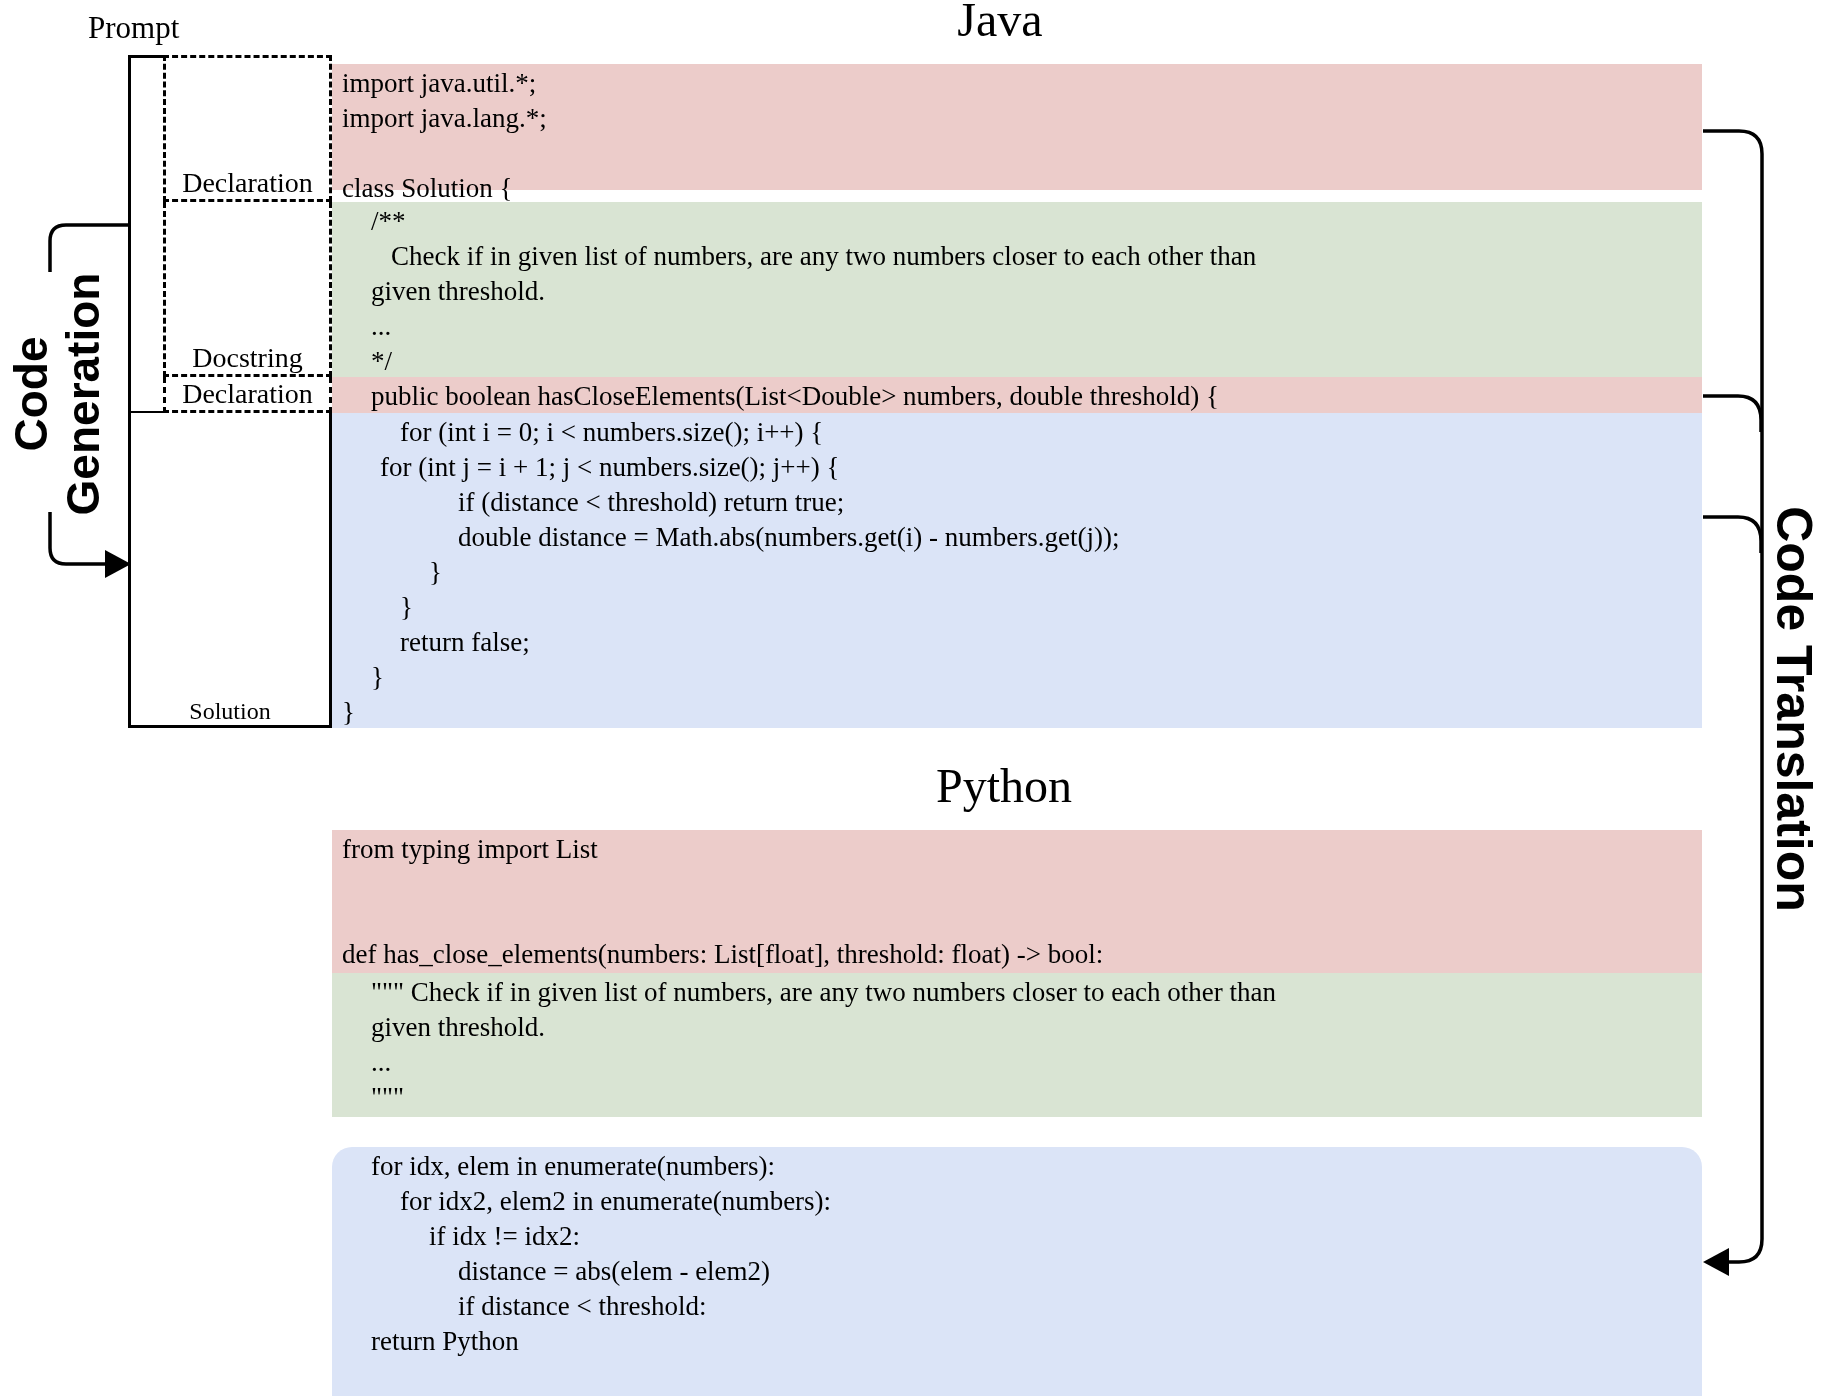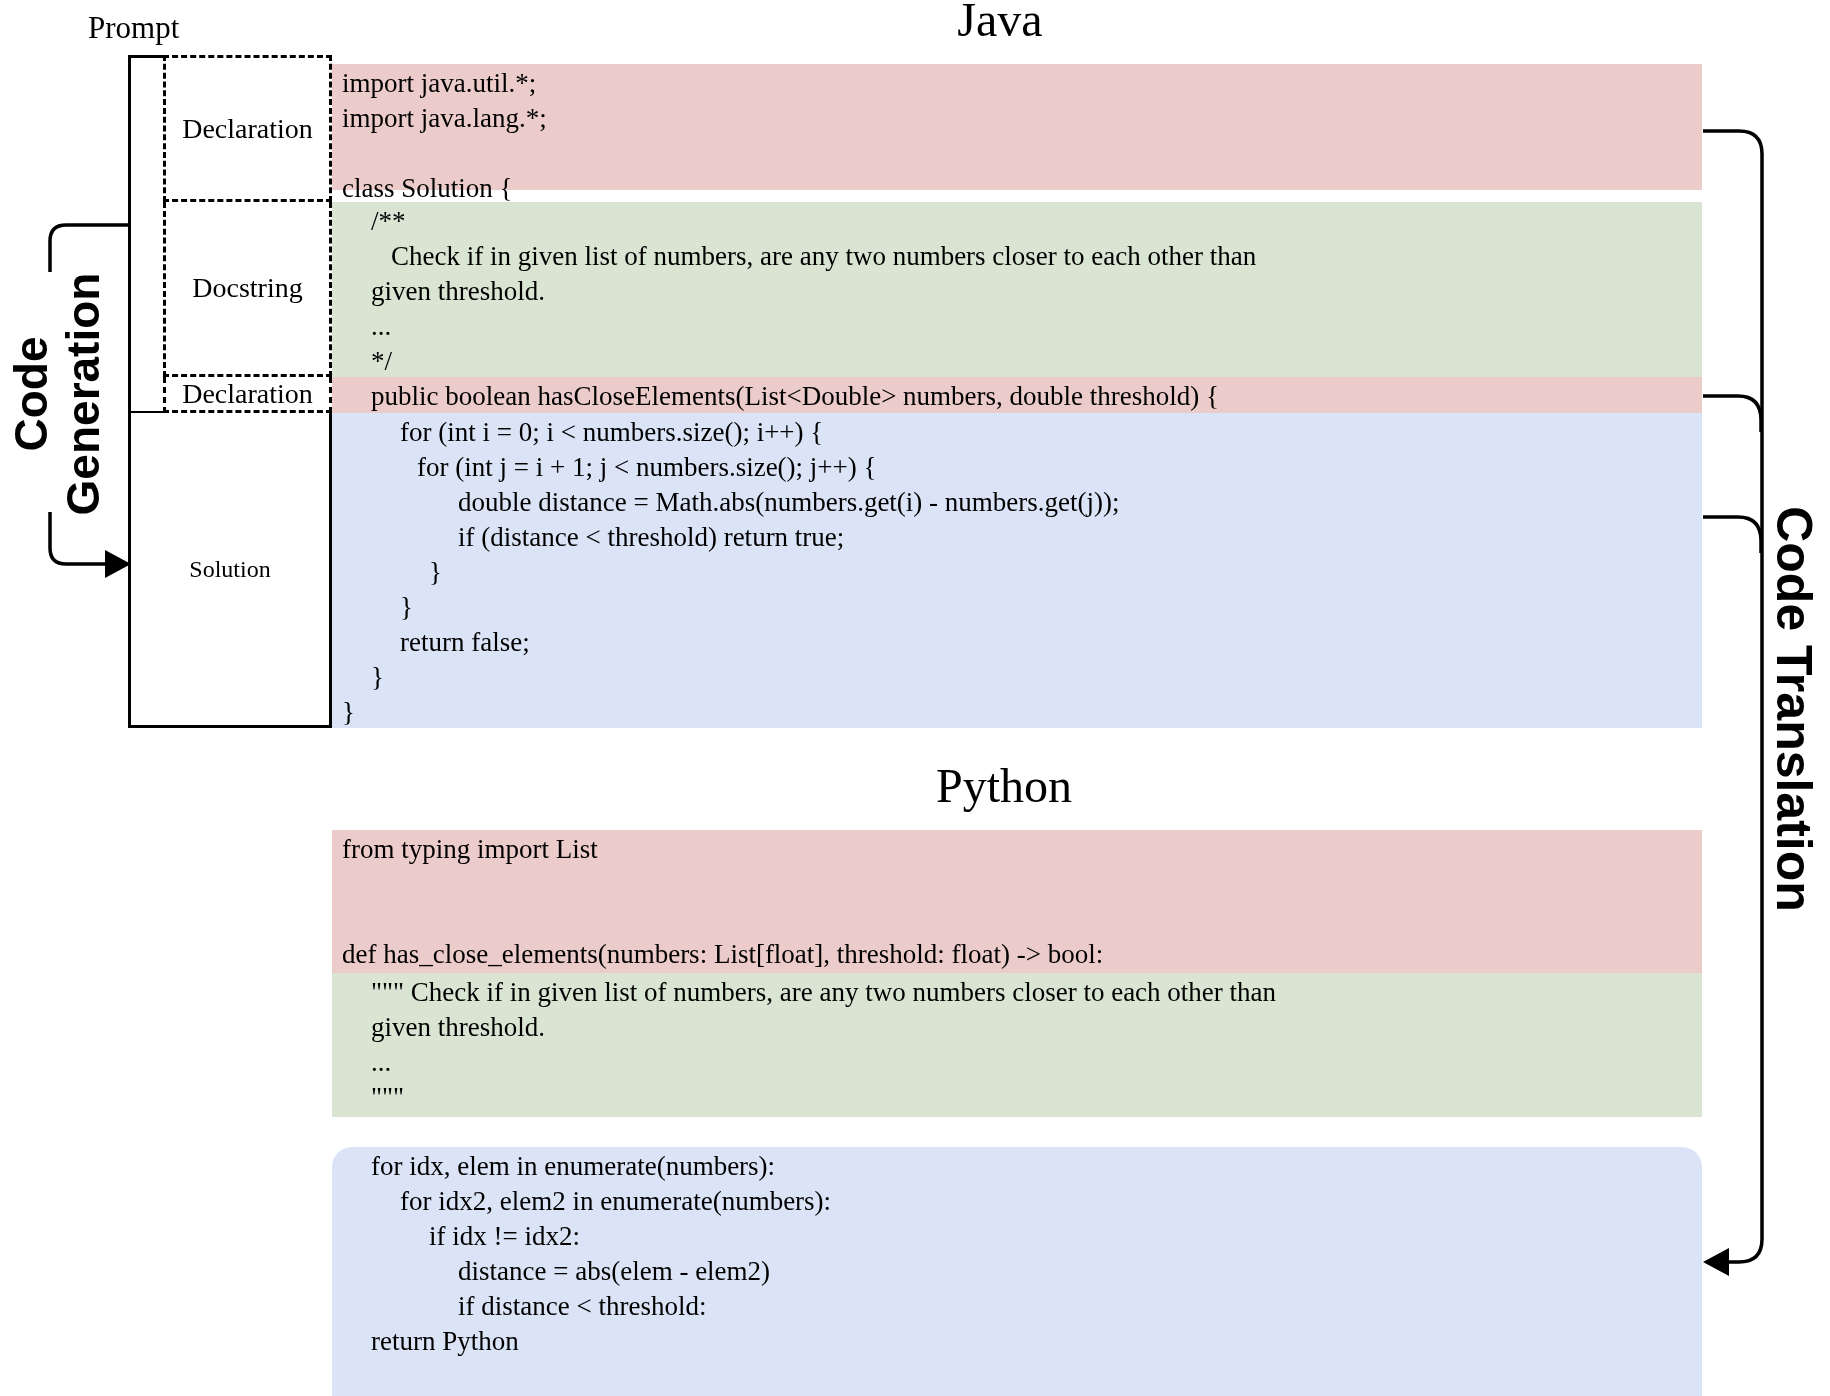--- a/index.html
+++ b/index.html
@@ -9,21 +9,21 @@
   }
   .title{
     position:absolute;font-size:48px;line-height:52px;white-space:nowrap;
     transform:translateX(-50%);
   }
   #java-title{left:1000px;top:-6px;}
   #python-title{left:1004px;top:760px;}
   .prompt-label{position:absolute;left:88px;top:10px;font-size:31px;}
   
   .lbox{
-    position:absolute;display:flex;align-items:center;justify-content:center;
+    position:absolute;display:flex;align-items:flex-end;justify-content:center;
     box-sizing:border-box;font-size:28px;background:#fff;
   }
   #decl1-box{left:163px;top:55px;width:169px;height:147px;border:3px dashed #000;}
   #docstring-box{left:163px;top:202px;width:169px;height:175px;border:3px dashed #000;border-top:none;}
   #decl2-box{left:163px;top:377px;width:169px;height:36px;border:3px dashed #000;border-top:none;}
   #solution-box{left:128px;top:413px;width:204px;height:315px;border:3px solid #000;border-top:none;font-size:24px;}
   .vline{position:absolute;left:128px;top:55px;width:3px;height:358px;background:#000;}
   .hstub-top{position:absolute;left:128px;top:55px;width:38px;height:3px;background:#000;}
   .hstub-mid{position:absolute;left:128px;top:411px;width:38px;height:3px;background:#000;}
   
@@ -94,23 +94,23 @@
       <div class="code-line" style="padding-left: 39px; margin-left: 20px;">Check if in given list of numbers, are any two numbers closer to each other than</div>
       <div class="code-line" style="padding-left: 39px;">given threshold.</div>
       <div class="code-line" style="padding-left: 39px;">...</div>
       <div class="code-line" style="padding-left: 39px;">*/</div>
     </div>
   <div class="code-block bg-decl" id="java-sig-block">
       <div class="code-line" style="padding-left: 39px;">public boolean hasCloseElements(List&lt;Double&gt; numbers, double threshold) {</div>
     </div>
   <div class="code-block bg-sol" id="java-sol-block">
       <div class="code-line" style="padding-left: 68px;">for (int i = 0; i &lt; numbers.size(); i++) {</div>
-      <div class="code-line" style="padding-left: 85px;">for (int j = i + 1; j &lt; numbers.size(); j++) {</div>
+      <div class="code-line" style="padding-left: 48px;">for (int j = i + 1; j &lt; numbers.size(); j++) {</div>
+      <div class="code-line" style="padding-left: 126px;">if (distance &lt; threshold) return true;</div>
       <div class="code-line" style="padding-left: 126px;">double distance = Math.abs(numbers.get(i) - numbers.get(j));</div>
-      <div class="code-line" style="padding-left: 126px;">if (distance &lt; threshold) return true;</div>
       <div class="code-line" style="padding-left: 97px;">}</div>
       <div class="code-line" style="padding-left: 68px;">}</div>
       <div class="code-line" style="padding-left: 68px;">return false;</div>
       <div class="code-line" style="padding-left: 39px;">}</div>
       <div class="code-line" style="padding-left: 10px;">}</div>
     </div>
 
   <div class="code-block bg-decl" id="py-decl-block">
       <div class="code-line" style="padding-left: 10px;">from typing import List</div>
       <div class="code-line" style="padding-left: 10px;"></div>

